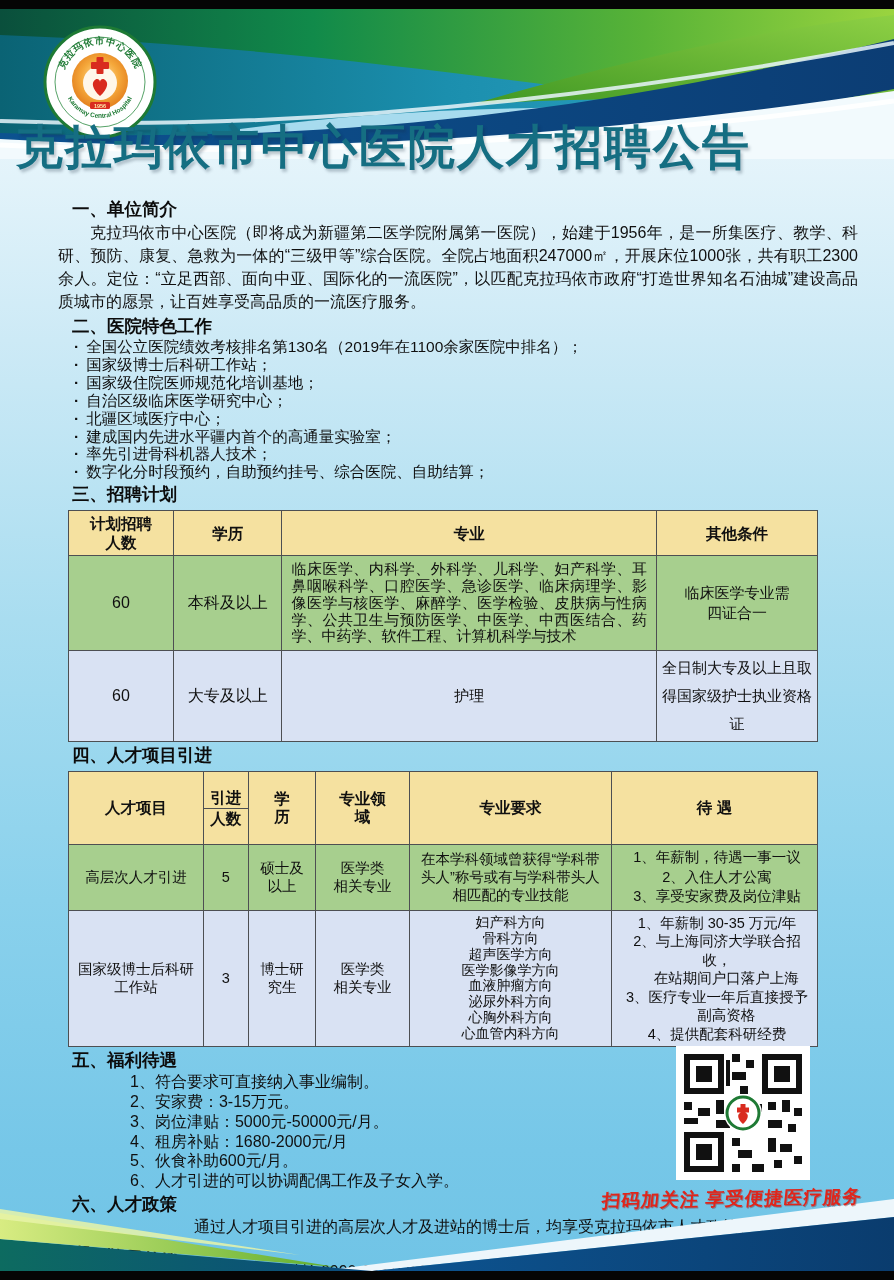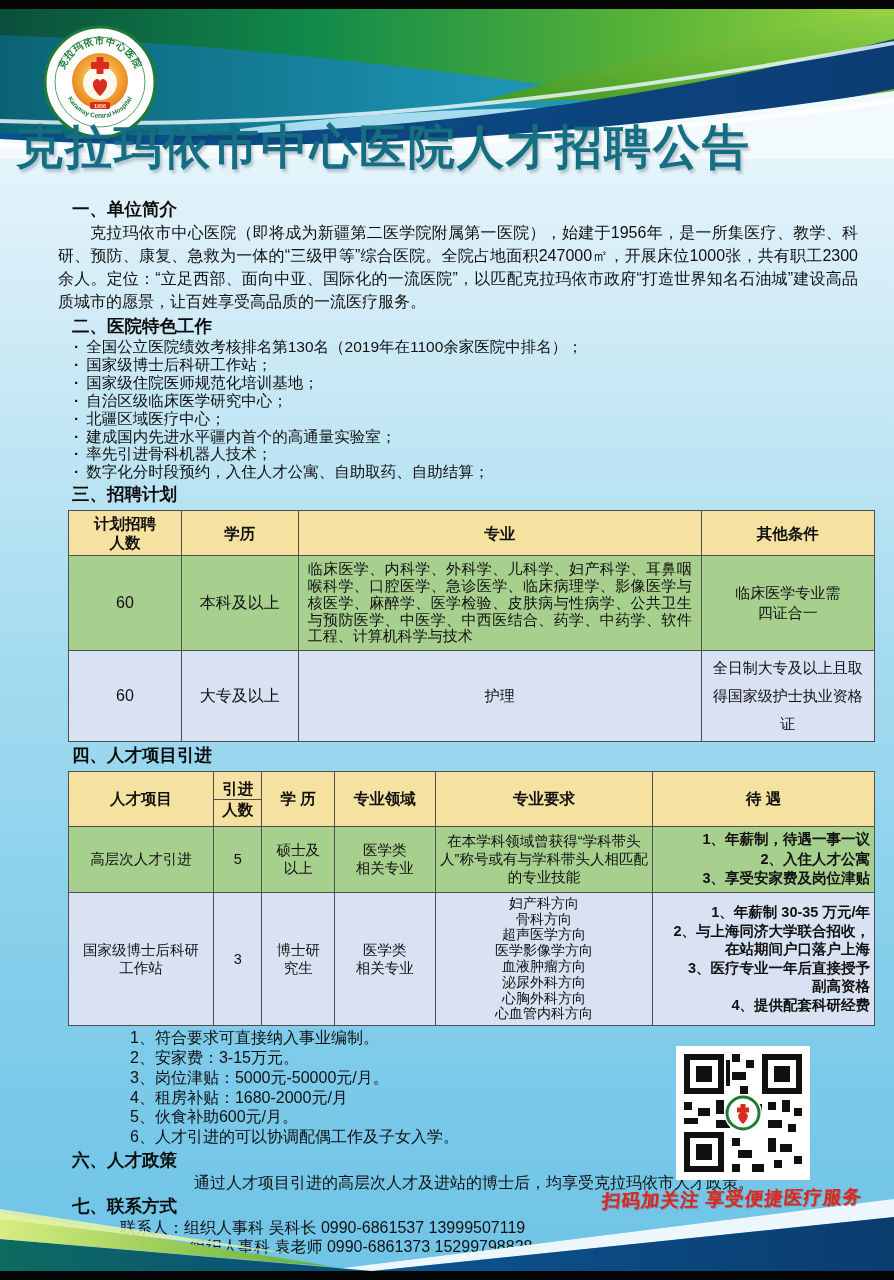--- a/index.html
+++ b/index.html
@@ -24,36 +24,36 @@
   }
 
   
   .content { position:relative; padding:0 36px 0 58px; z-index:2; }
   .sec-head { font-size:17.5px; font-weight:bold; line-height:21px; margin:3px 0 1px; padding-left:14px; color:#0c0c0c; }
   .s1-body { margin:0; font-size:16px; line-height:23px; text-align:justify; text-indent:2em; word-break:break-all; }
   .features { list-style:none; margin:1px 0 0; padding:0 0 0 16px; }
   .features li { font-size:15.5px; line-height:17.9px; font-weight:500; }
   .features li::before { content:"·"; font-weight:bold; margin-right:7px; }
 
-  table { border-collapse:collapse; width:807px; margin:5px 0 2px 10px; table-layout:fixed; background:transparent; }
+  table { border-collapse:collapse; width:750px; margin:5px 0 2px 10px; table-layout:fixed; background:transparent; }
   th,td { border:1.2px solid #4d4f52; text-align:center; vertical-align:middle; padding:3px 4px; word-break:break-all; }
   thead th { background:#f5e1a0; font-size:15.5px; font-weight:bold; line-height:19px; }
   .row-green td { background:#a7cf8e; }
   .row-blue td { background:#d9e2f3; }
   .pre { white-space:pre-line; }
   .t3 td { font-size:15px; }
   .t3 .major-cell { line-height:16.8px; padding:5px 9px; text-align:justify; }
   .t3 .cond-cell { line-height:20px; }
   .t3 .edu-cell, .t3 .num-cell { font-size:16px; }
   .t3 .row-blue td { line-height:28px; }
   .t4 thead th { line-height:18px; padding:18px; }
   .t4 .split div { line-height:20px; }
   .t4 .split div + div { border-top:1.2px solid #4d4f52; }
   .t4 td { font-size:14.5px; line-height:18px; }
-  .t4 .treat-cell { text-align:right; padding-left:9px; line-height:19.5px;font-weight:bold; }
+  .t4 .treat-cell { text-align:center; padding-left:9px; line-height:19.5px; }
   .t4 .dir-cell { line-height:15.8px; font-size:14px; }
   .t4 .row-blue .treat-cell { line-height:18.5px; }
 
   .benefits { list-style:none; margin:1px 0 0; padding:0 0 0 72px; }
   .benefits li { font-size:16px; line-height:19.8px; font-weight:500; }
   .s6-body { margin:0; font-size:16px; line-height:21px; text-indent:2em;text-align:center; }
   .contact { padding-left:62px; font-weight:500; }
   .contact div { font-size:16px; line-height:19.5px; }
   .contact .indent2 { padding-left:70px; }
 
@@ -147,21 +147,21 @@
 
     <div class="sec-head">二、医院特色工作</div>
     <ul class="features">
       <li>全国公立医院绩效考核排名第130名（2019年在1100余家医院中排名）；</li>
       <li>国家级博士后科研工作站；</li>
       <li>国家级住院医师规范化培训基地；</li>
       <li>自治区级临床医学研究中心；</li>
       <li>北疆区域医疗中心；</li>
       <li>建成国内先进水平疆内首个的高通量实验室；</li>
       <li>率先引进骨科机器人技术；</li>
-      <li>数字化分时段预约，入住人才公寓、自助取药、自助结算；</li>
+      <li>数字化分时段预约，自助预约挂号、综合医院、自助结算；</li>
     </ul>
 
     <div class="sec-head">三、招聘计划</div>
     <table class="t3">
       <colgroup>
           <col style="width:14%">
           <col style="width:14.5%">
           <col style="width:50%">
           <col style="width:21.5%">
         </colgroup>
@@ -246,20 +246,21 @@
           <td class="pre treat-cell">1、年薪制 30-35 万元/年
 2、与上海同济大学联合招收，
 　  在站期间户口落户上海
 3、医疗专业一年后直接授予
 　  副高资格
 4、提供配套科研经费</td>
         </tr>
       </tbody>
     </table>
 
+    <div class="sec-head">五、福利待遇</div>
     <ul class="benefits">
       <li>1、符合要求可直接纳入事业编制。</li>
       <li>2、安家费：3-15万元。</li>
       <li>3、岗位津贴：5000元-50000元/月。</li>
       <li>4、租房补贴：1680-2000元/月</li>
       <li>5、伙食补助600元/月。</li>
       <li>6、人才引进的可以协调配偶工作及子女入学。</li>
     </ul>
 
     <div class="sec-head">六、人才政策</div>

